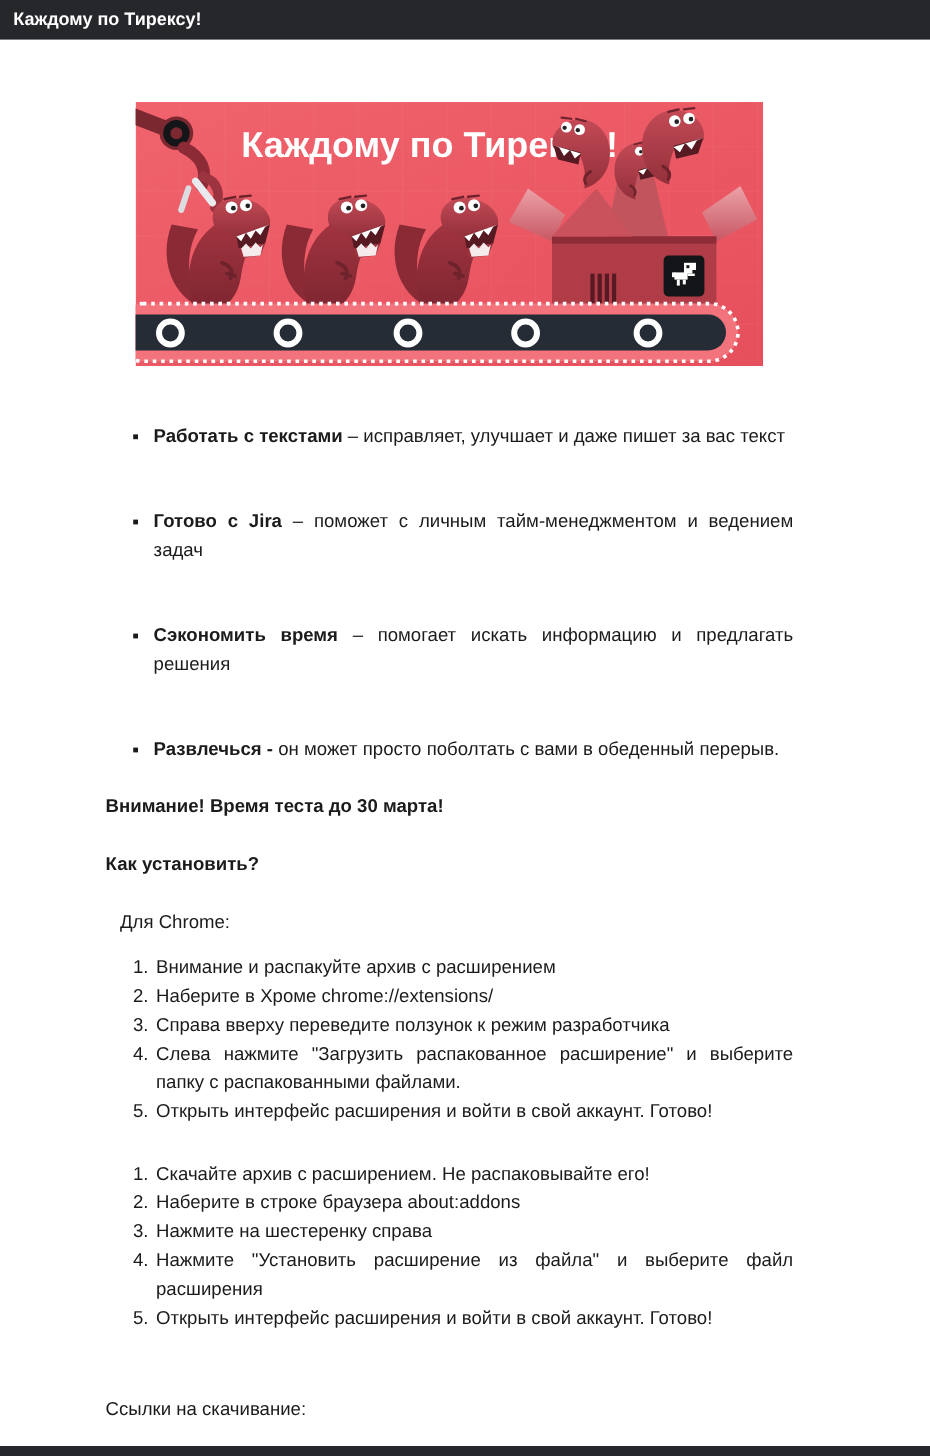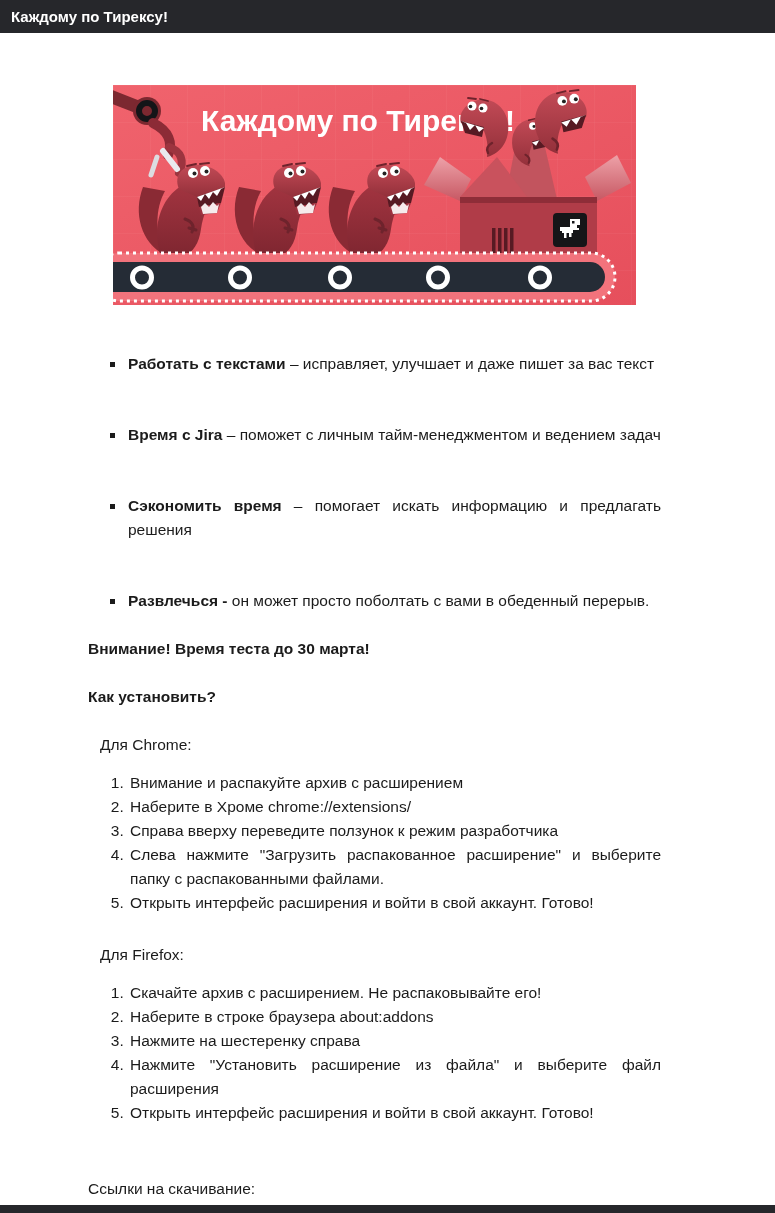--- a/index.html
+++ b/index.html
@@ -165,38 +165,37 @@
           <circle cx="325" cy="192.5" r="9.5"></circle>
           <circle cx="427" cy="192.5" r="9.5"></circle>
         </g>
       </g>
     </svg>
   </div>
 
 
   <ul class="features">
     <li><strong>Работать с текстами</strong><span> – исправляет, улучшает и даже пишет за вас текст</span></li>
-    <li><strong>Время с Jira</strong><span> – поможет с личным тайм-менеджментом и ведением задач</span></li>
+    <li><strong>Готово с Jira</strong><span> – поможет с личным тайм-менеджментом и ведением задач</span></li>
     <li><strong>Сэкономить время</strong><span> – помогает искать информацию и предлагать решения</span></li>
     <li><strong>Развлечься -</strong><span> он может просто поболтать с вами в обеденный перерыв.</span></li>
   </ul>
 
   <p class="bold-line">Внимание! Время теста до 30 марта!</p>
   <p class="bold-line">Как установить?</p>
 
   <p class="tight">Для Chrome:</p>
   <ol class="steps">
     <li>Внимание и распакуйте архив с расширением</li>
     <li>Наберите в Хроме chrome://extensions/</li>
     <li>Справа вверху переведите ползунок к режим разработчика</li>
     <li>Слева нажмите "Загрузить распакованное расширение" и выберите папку с распакованными файлами.</li>
     <li>Открыть интерфейс расширения и войти в свой аккаунт. Готово!</li>
   </ol>
 
-  <p class="tight">Для Firefox:</p>
   <ol class="steps">
     <li>Скачайте архив с расширением. Не распаковывайте его!</li>
     <li>Наберите в строке браузера about:addons</li>
     <li>Нажмите на шестеренку справа</li>
     <li>Нажмите "Установить расширение из файла" и выберите файл расширения</li>
     <li>Открыть интерфейс расширения и войти в свой аккаунт. Готово!</li>
   </ol>
 
   <p class="downloads-label">Ссылки на скачивание:</p>
 

